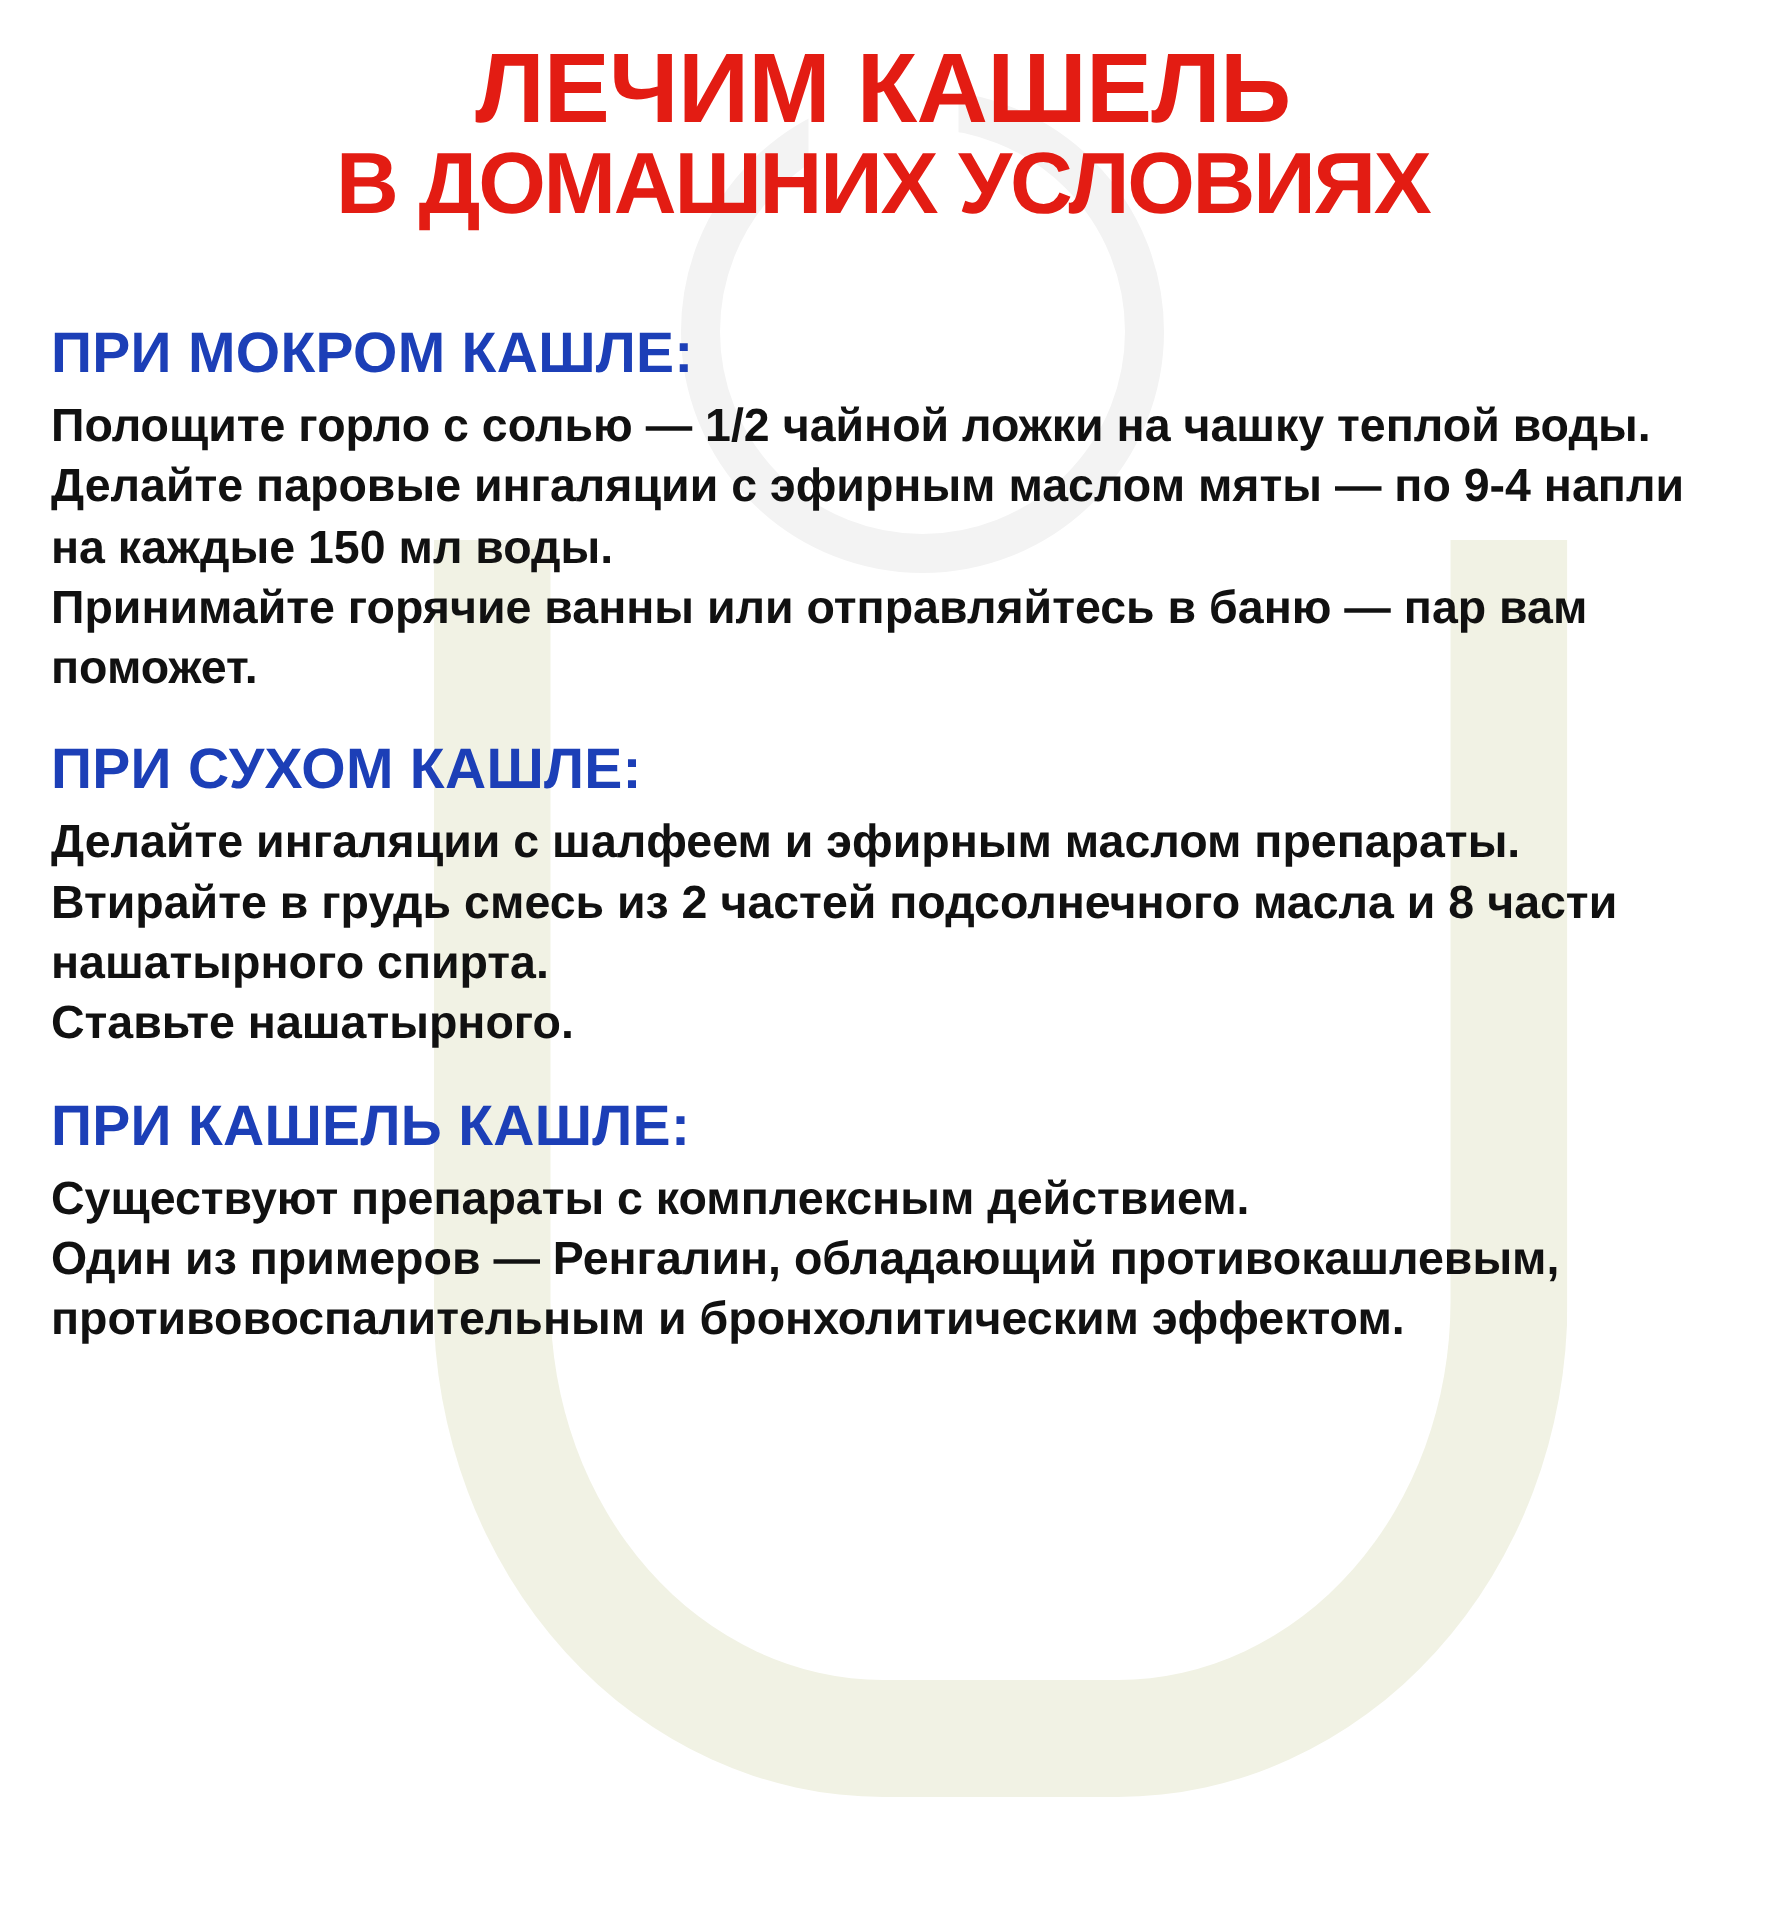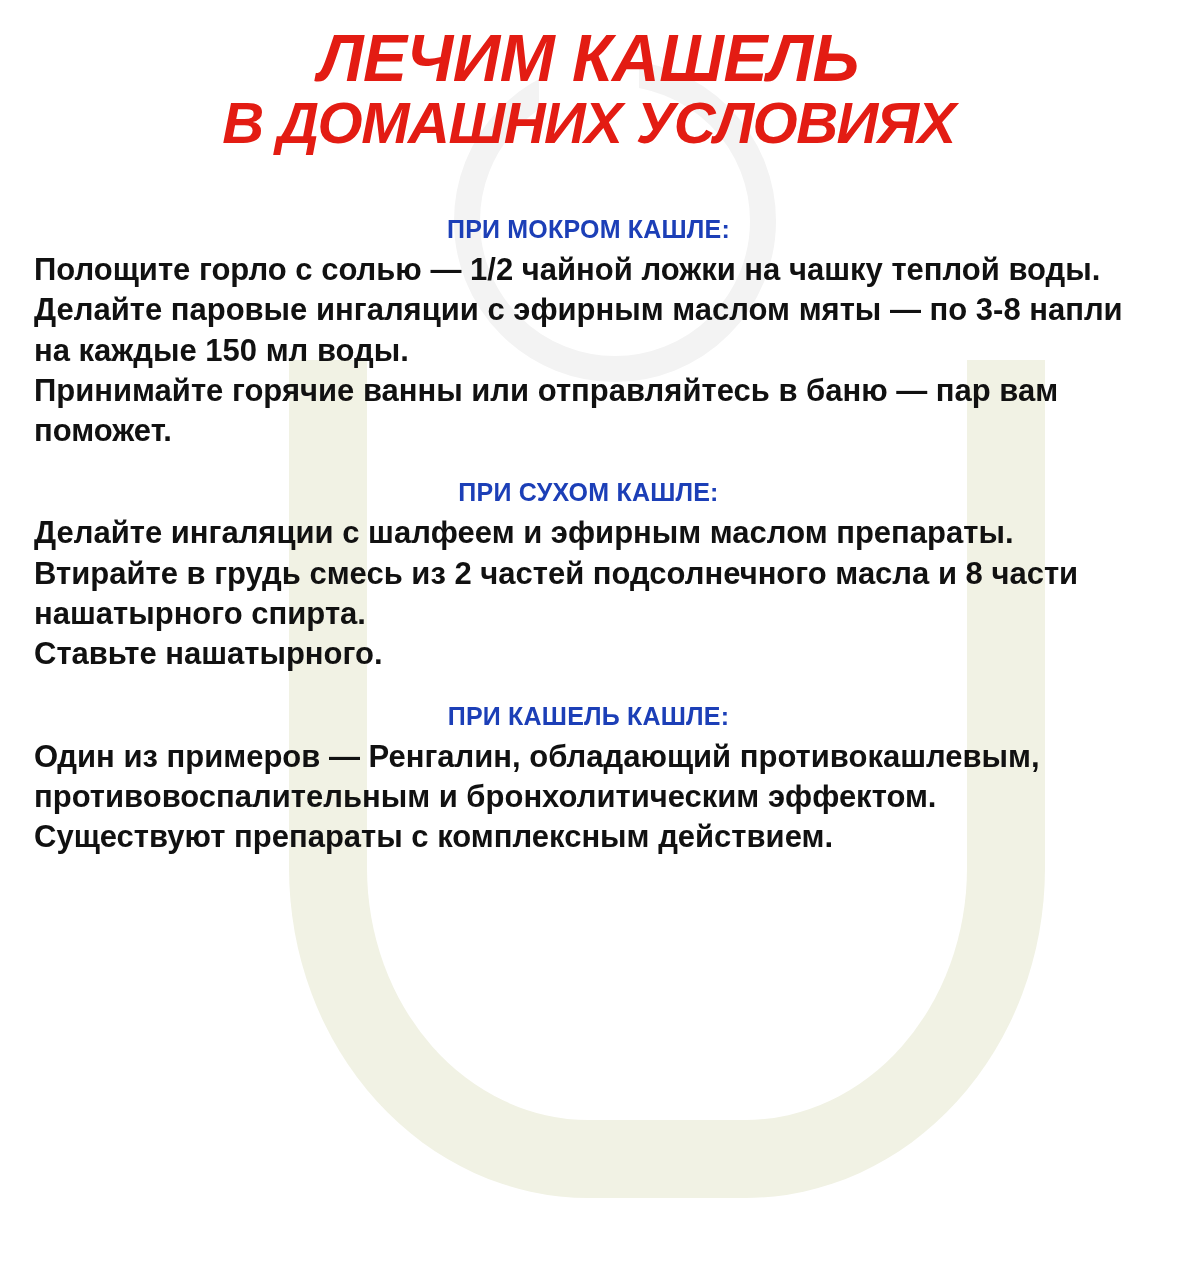--- a/index.html
+++ b/index.html
@@ -70,41 +70,39 @@
   }
 
   .title {
     text-align: center;
     color: #e31c13;
     font-weight: bold;
     font-size: 66px;
     line-height: 1.04;
     letter-spacing: -0.5px;
     margin: 6px 0 0 0;
-    font-style: italic;
   }
   .title .line2 {
     display: block;
     font-size: 58px;
     letter-spacing: -1.5px;
     white-space: nowrap;
   }
 
   .section {
     margin-top: 27px;
   }
   .section.first {
     margin-top: 62px;
   }
 
   .section-heading {
-    text-align: center;
     color: #1c3fb7;
     font-weight: bold;
-    font-size: 25px;
+    font-size: 38px;
     letter-spacing: 0.2px;
     margin-bottom: 6px;
   }
 
   .body-text {
     text-align: left;
     color: #111111;
     font-weight: bold;
     font-size: 31px;
     line-height: 1.30;
@@ -132,36 +130,36 @@
 
     <h1 class="title">
       <span>ЛЕЧИМ КАШЕЛЬ</span>
       <span class="line2">В ДОМАШНИХ УСЛОВИЯХ</span>
     </h1>
 
     <div class="section first">
       <div class="section-heading">ПРИ МОКРОМ КАШЛЕ:</div>
       <div class="body-text">
         <p>Полощите горло с солью — 1/2 чайной ложки на чашку теплой воды.</p>
-        <p>Делайте паровые ингаляции с эфирным маслом мяты — по 3-8 напли на каждые 150 мл воды.</p>
+        <p>Делайте паровые ингаляции с эфирным маслом мяты — по 9-4 напли на каждые 150 мл воды.</p>
         <p>Принимайте горячие ванны или отправляйтесь в баню — пар вам поможет.</p>
       </div>
     </div>
 
     <div class="section">
       <div class="section-heading">ПРИ СУХОМ КАШЛЕ:</div>
       <div class="body-text">
         <p>Делайте ингаляции с шалфеем и эфирным маслом препараты.</p>
         <p>Втирайте в грудь смесь из 2 частей подсолнечного масла и 8 части нашатырного спирта.</p>
         <p>Ставьте нашатырного.</p>
       </div>
     </div>
 
     <div class="section">
       <div class="section-heading">ПРИ КАШЕЛЬ КАШЛЕ:</div>
       <div class="body-text">
+        <p>Существуют препараты с комплексным действием.</p>
         <p>Один из примеров — Ренгалин, обладающий противокашлевым, противовоспалительным и бронхолитическим эффектом.</p>
-        <p>Существуют препараты с комплексным действием.</p>
       </div>
     </div>
 
   </div>
 </div>
 
 </body></html>

